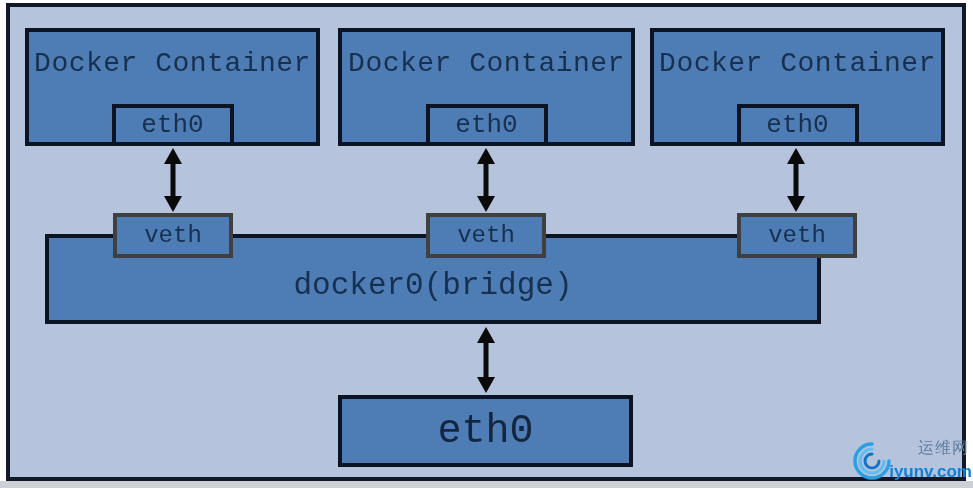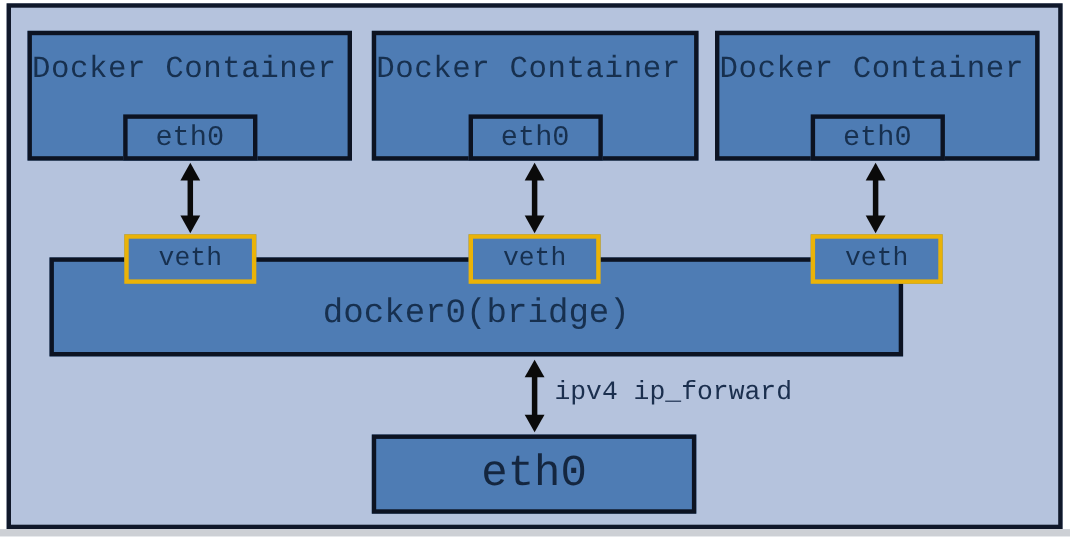--- a/index.html
+++ b/index.html
@@ -32,21 +32,21 @@
     position: absolute;
     top: 28px;
     height: 118px;
     box-sizing: border-box;
     background: #4e7cb4;
     border: 4px solid #0c1322;
     z-index: 2;
   }
   .cbox .clabel {
     margin-top: 16px;
-    text-align: left;
+    text-align: center;
     font-size: 28px;
     letter-spacing: 0.5px;
     color: #17304f;
   }
   .iface {
     position: absolute;
     bottom: -4px;
     left: 50%;
     transform: translateX(-50%);
     width: 122px;
@@ -60,21 +60,21 @@
     font-size: 26px;
     color: #17304f;
   }
   .veth {
     position: absolute;
     top: 213px;
     width: 120px;
     height: 45px;
     box-sizing: border-box;
     background: #4e7cb4;
-    border: 4px solid #eab308;
+    border: 4px solid #404040;
     display: flex;
     align-items: center;
     justify-content: center;
     font-size: 24px;
     color: #17304f;
     z-index: 3;
   }
   .bridge {
     position: absolute;
     left: 45px; top: 234px;
@@ -184,21 +184,20 @@
     <span>veth</span>
   </div>
   <div class="veth" style="left:737px;">
     <span>veth</span>
   </div>
 
   <div class="bridge">
     <div class="bridge-label">docker0(bridge)</div>
   </div>
 
-  <div class="forward-label">ipv4 ip_forward</div>
 
   <div class="host-iface">
     <span>eth0</span>
   </div>
 
   <svg class="arrows" viewBox="0 0 973 488" xmlns="http://www.w3.org/2000/svg">
     <g fill="#0a0a0a" stroke="#0a0a0a">
       <line x1="173" y1="160" x2="173" y2="202" stroke-width="5"></line>
       <polygon points="173,148 164,164 182,164" stroke="none"></polygon>
       <polygon points="173,212 164,196 182,196" stroke="none"></polygon>
@@ -213,14 +212,23 @@
       <polygon points="796,148 787,164 805,164" stroke="none"></polygon>
       <polygon points="796,212 787,196 805,196" stroke="none"></polygon>
     </g>
     <g fill="#0a0a0a" stroke="#0a0a0a">
       <line x1="486" y1="339" x2="486" y2="382" stroke-width="5"></line>
       <polygon points="486,327 477,343 495,343" stroke="none"></polygon>
       <polygon points="486,393 477,377 495,377" stroke="none"></polygon>
     </g>
   </svg>
 
+  <div class="wm">
+    <svg class="wm-logo" width="44" height="46" viewBox="0 0 44 46" xmlns="http://www.w3.org/2000/svg">
+      <path d="M22 6 A17 17 0 1 0 39 23" fill="none" stroke="#2aa0e4" stroke-width="3.4" stroke-linecap="round"></path>
+      <path d="M22 11 A12 12 0 1 0 34 23" fill="none" stroke="#63bdee" stroke-width="3.2" stroke-linecap="round"></path>
+      <path d="M22 16 A7 7 0 1 0 29 23" fill="none" stroke="#0d74c8" stroke-width="3" stroke-linecap="round"></path>
+    </svg>
+    <span class="wm-name">运维网</span>
+    <span class="wm-url">iyunv.com</span>
+  </div>
 
 </div>
 
 </body></html>

